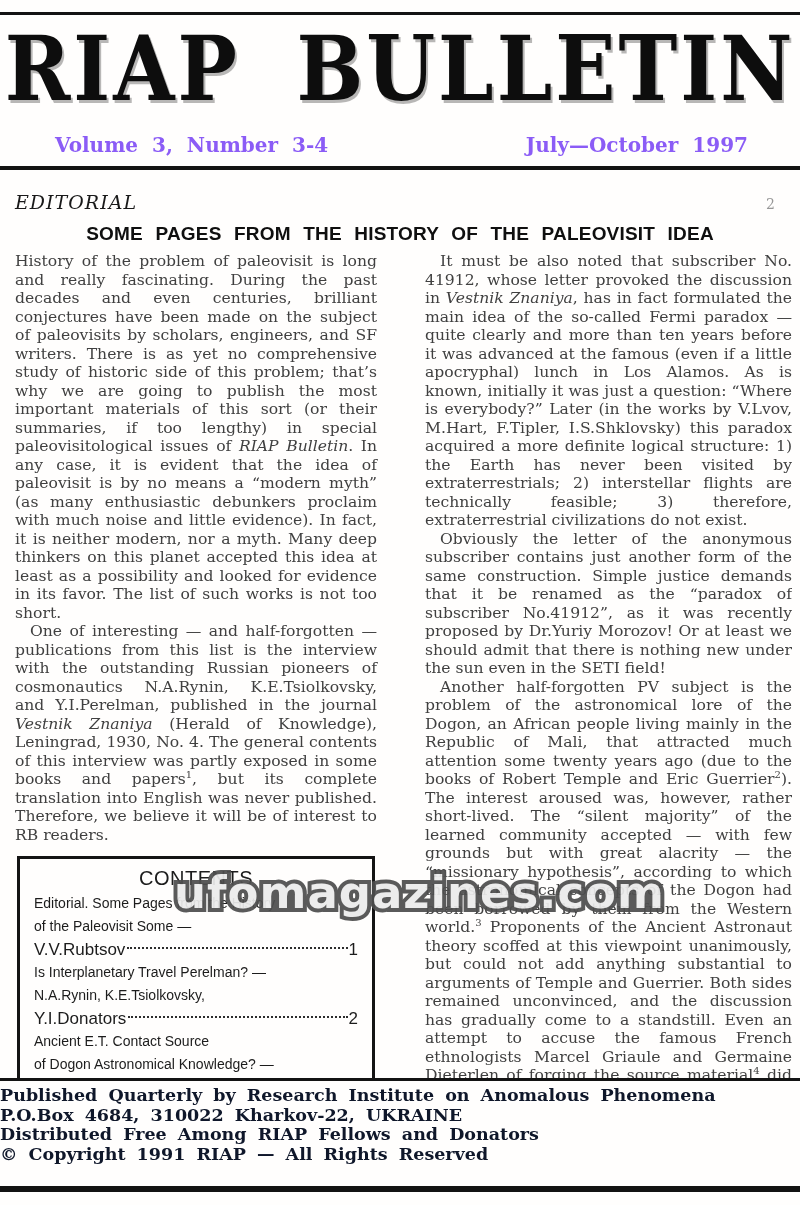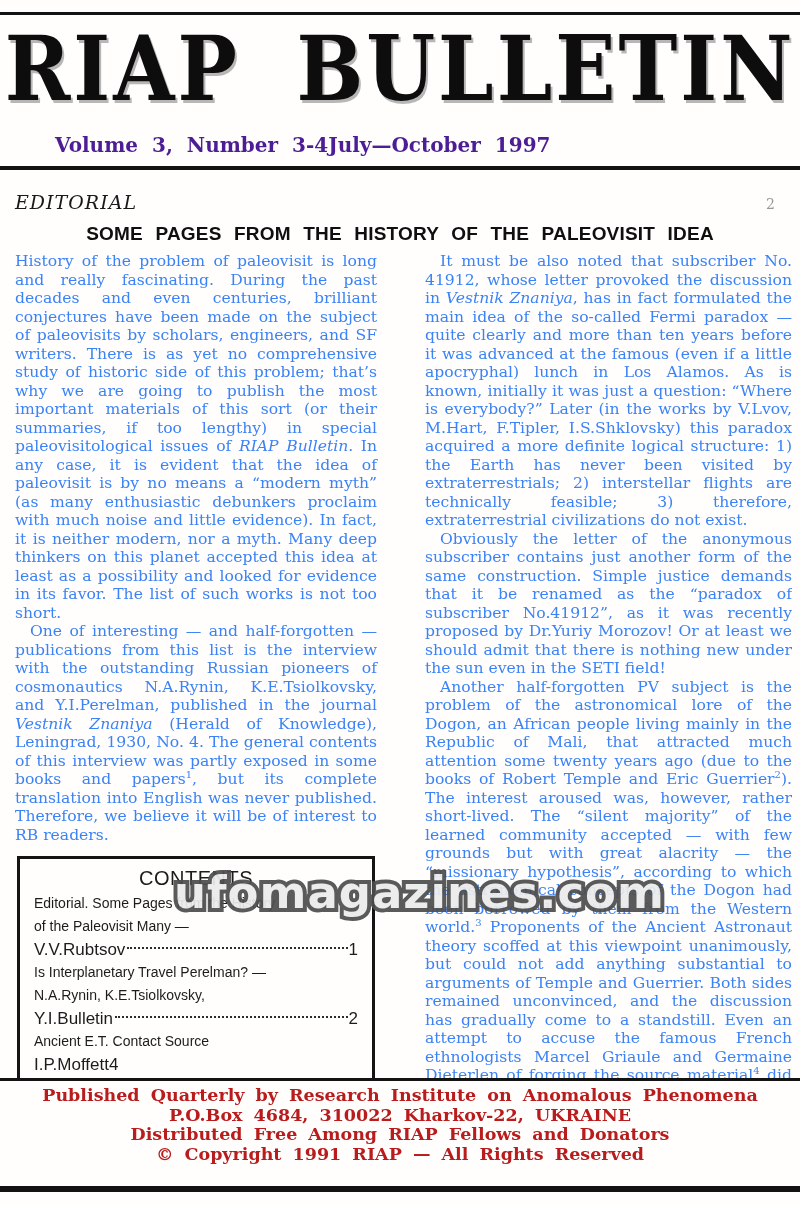--- a/index.html
+++ b/index.html
@@ -15,53 +15,53 @@
 
   .masthead {
     position:absolute; top:16px; left:0; width:100%; margin:0; text-align:center;
     font-family:"DejaVu Serif", serif; font-weight:bold; font-size:79px;
     letter-spacing:3px; word-spacing:26px; white-space:nowrap; color:#0d0d0d;
     transform:scaleY(1.14); transform-origin:center top;
     text-shadow:2px 2px 0 rgba(0,0,0,0.28);
   }
   .issue-line {
     position:absolute; top:133px; left:55px; right:52px;
-    display:flex; 
-    font-weight:bold; font-size:20px; word-spacing:7px; color:#4c1d95;
+    display:flex; justify-content:space-between;
+    font-weight:bold; font-size:20px; word-spacing:7px; color:#8b5cf6;
   }
   .kicker { position:absolute; top:191px; left:15px; font-style:italic; font-size:19px; letter-spacing:1px; }
   .pagenum { position:absolute; top:196px; left:766px; color:#979797; font-size:14px; }
   .headline {
     position:absolute; top:223px; left:0; width:100%; text-align:center;
     font-family:"Liberation Sans", sans-serif; font-weight:bold; font-size:19px;
     word-spacing:7px; letter-spacing:0.2px; color:#0f0f0f;
   }
 
   .columns { position:absolute; top:252px; left:15px; width:777px; height:826px; display:flex; gap:48px; overflow:hidden; }
   .col-left  { width:362px; flex:0 0 auto; }
   .col-right { flex:1; }
-  .para { margin:0; text-align:justify; font-size:15.6px; line-height:18.5px; text-indent:15px; color:#3b82f6; }
+  .para { margin:0; text-align:justify; font-size:15.6px; line-height:18.5px; text-indent:15px; color:#404040; }
   .para.no-indent { text-indent:0; }
   .it { font-style:italic; }
   .para sup { font-size:10px; line-height:0; vertical-align:super; }
 
   .contents-box {
     box-sizing:border-box; margin:12px 0 0 2px; width:358px; height:293px;
     border:3px solid #141414; padding:5px 14px 8px;
     font-family:"Liberation Sans", sans-serif; color:#1c1c1c; background:#fffefd;
   }
   .contents-title { text-align:center; font-size:20px; line-height:28px; letter-spacing:0.5px; }
   .c-entry { }
   .c-line { font-size:14px; line-height:23px; }
   .c-last { display:flex; align-items:center; font-size:17px; line-height:23px; }
   .c-leader { flex:1; border-bottom:2.5px dotted #2c2c2c; margin:0 1px 3px 2px; }
 
   .footer {
-    position:absolute; top:1086px; left:0; width:100%; text-align:center;
-    font-weight:bold; font-size:17.5px; line-height:19.5px; word-spacing:5px; color:#b91c1c;
+    position:absolute; top:1086px; left:0; width:100%; text-align:left;
+    font-weight:bold; font-size:17.5px; line-height:19.5px; word-spacing:5px; color:#0f172a;
   }
 
   .wm {
     position:absolute; top:866px; left:174px; z-index:5;
     font-family:"DejaVu Sans", sans-serif; font-weight:bold; font-size:45px;
     letter-spacing:1px; white-space:nowrap; opacity:0.93;
   }
   .wm-stroke { -webkit-text-stroke:8px #4e4e4e; color:#4e4e4e; }
   .wm-fill { position:absolute; left:0; top:0; color:#ebebeb; }
 </style>
@@ -88,38 +88,39 @@
     <div class="col-left">
       <div>
           <p class="para no-indent"><span>History of the problem of paleovisit is long and really fascinating. During the past decades and even centuries, brilliant conjectures have been made on the subject of paleovisits by scholars, engineers, and SF writers. There is as yet no comprehensive study of historic side of this problem; that’s why we are going to publish the most important materials of this sort (or their summaries, if too lengthy) in special paleovisitological issues of </span><span class="it">RIAP Bulletin</span><span>. In any case, it is evident that the idea of paleovisit is by no means a “modern myth” (as many enthusiastic debunkers proclaim with much noise and little evidence). In fact, it is neither modern, nor a myth. Many deep thinkers on this planet accepted this idea at least as a possibility and looked for evidence in its favor. The list of such works is not too short.</span></p>
           <p class="para"><span>One of interesting — and half-forgotten — publications from this list is the interview with the outstanding Russian pioneers of cosmonautics N.A.Rynin, K.E.Tsiolkovsky, and Y.I.Perelman, published in the journal </span><span class="it">Vestnik Znaniya</span><span> (Herald of Knowledge), Leningrad, 1930, No. 4. The general contents of this interview was partly exposed in some books and papers</span><sup>1</sup><span>, but its complete translation into English was never published. Therefore, we believe it will be of interest to RB readers.</span></p>
         </div>
       <div class="contents-box">
         <div class="contents-title">CONTENTS</div>
         <div>
             <div class="c-entry">
               <div class="c-line">Editorial. Some Pages from the History</div>
-              <div class="c-line">of the Paleovisit Many —</div>
+              <div class="c-line">of the Paleovisit Some —</div>
               <div class="c-last">
                 <span>V.V.Rubtsov</span>
                 <span class="c-leader"></span>
                 <span class="c-page">1</span>
               </div>
             </div>
             <div class="c-entry">
               <div class="c-line">Is Interplanetary Travel Perelman? —</div>
               <div class="c-line">N.A.Rynin, K.E.Tsiolkovsky,</div>
               <div class="c-last">
-                <span>Y.I.Bulletin</span>
+                <span>Y.I.Donators</span>
                 <span class="c-leader"></span>
                 <span class="c-page">2</span>
               </div>
             </div>
             <div class="c-entry">
               <div class="c-line">Ancient E.T. Contact Source</div>
+              <div class="c-line">of Dogon Astronomical Knowledge? —</div>
               <div class="c-last">
                 <span>I.P.Moffett</span>
                 <span class="c-page">4</span>
               </div>
             </div>
           </div>
       </div>
     </div>
     <div class="col-right">
       <div>

